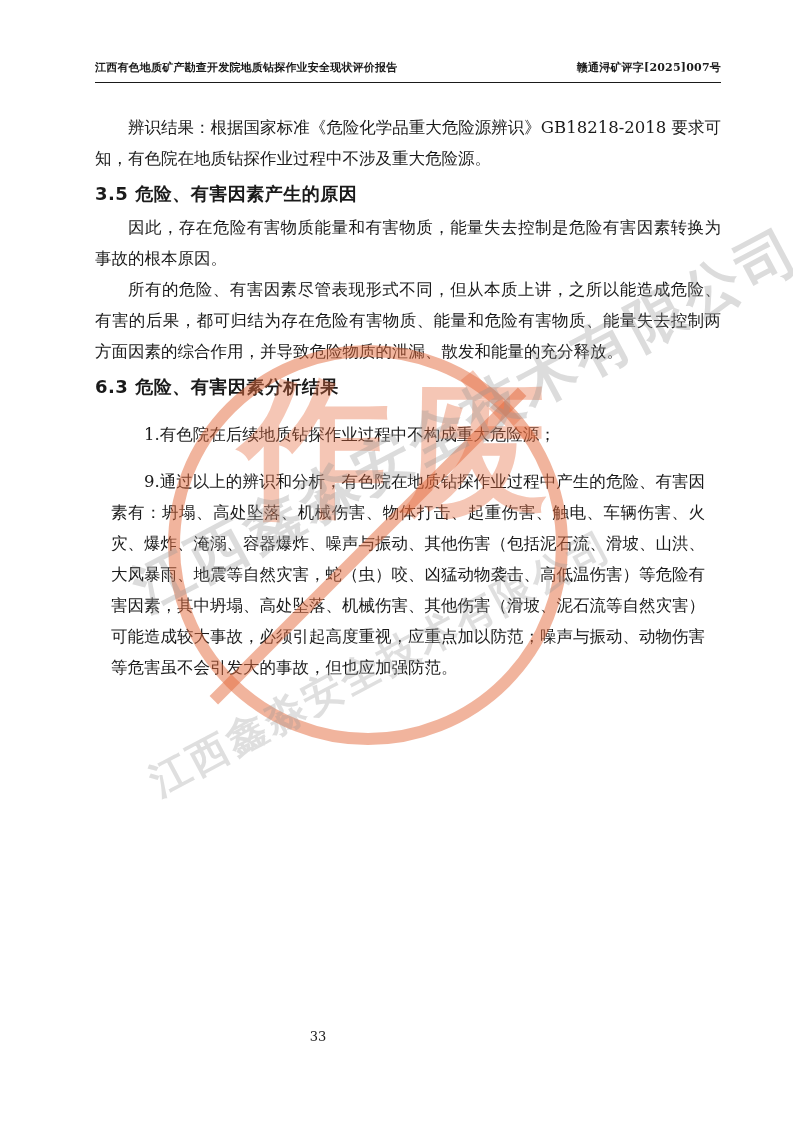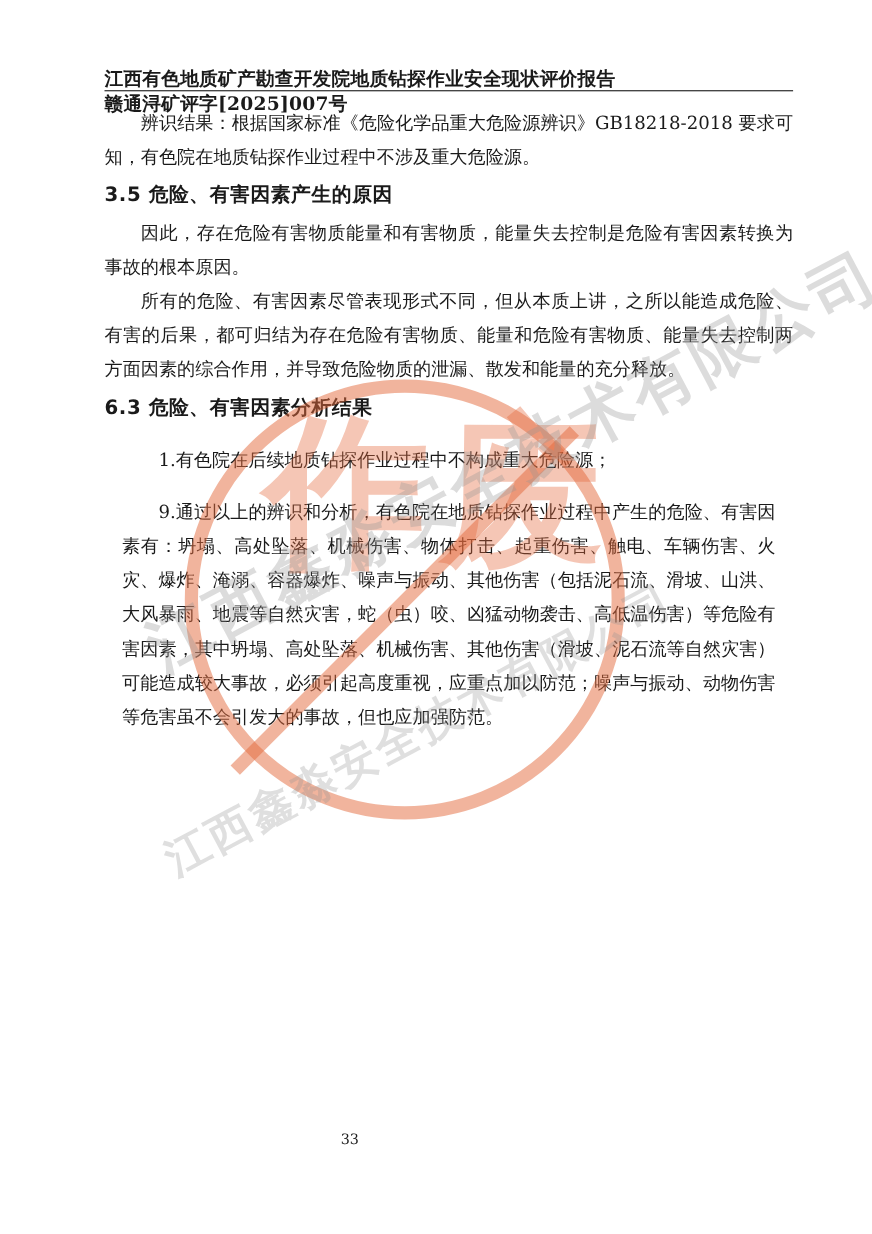--- a/index.html
+++ b/index.html
@@ -19,39 +19,38 @@
 
   
   .header {
     position: absolute;
     top: 60px;
     left: 95px;
     right: 72px;
     display: flex;
     justify-content: space-between;
     align-items: baseline;
-    font-size: 17px;
+    font-size: 11px;
     font-weight: bold;
     color: #1a1a1a;
     letter-spacing: 0.2px;
-    flex-direction: column;
   }
   .header-rule {
     position: absolute;
     top: 82px;
     left: 95px;
     right: 72px;
     height: 1px;
     background: #1a1a1a;
   }
 
   
   .content {
     position: absolute;
-    top: 96px;
+    top: 112px;
     left: 95px;
     width: 626px;
     font-size: 16.5px;
     line-height: 31px;
     text-align: justify;
     text-justify: inter-ideograph;
   }
   p.para {
     margin: 0;
     text-indent: 2em;

